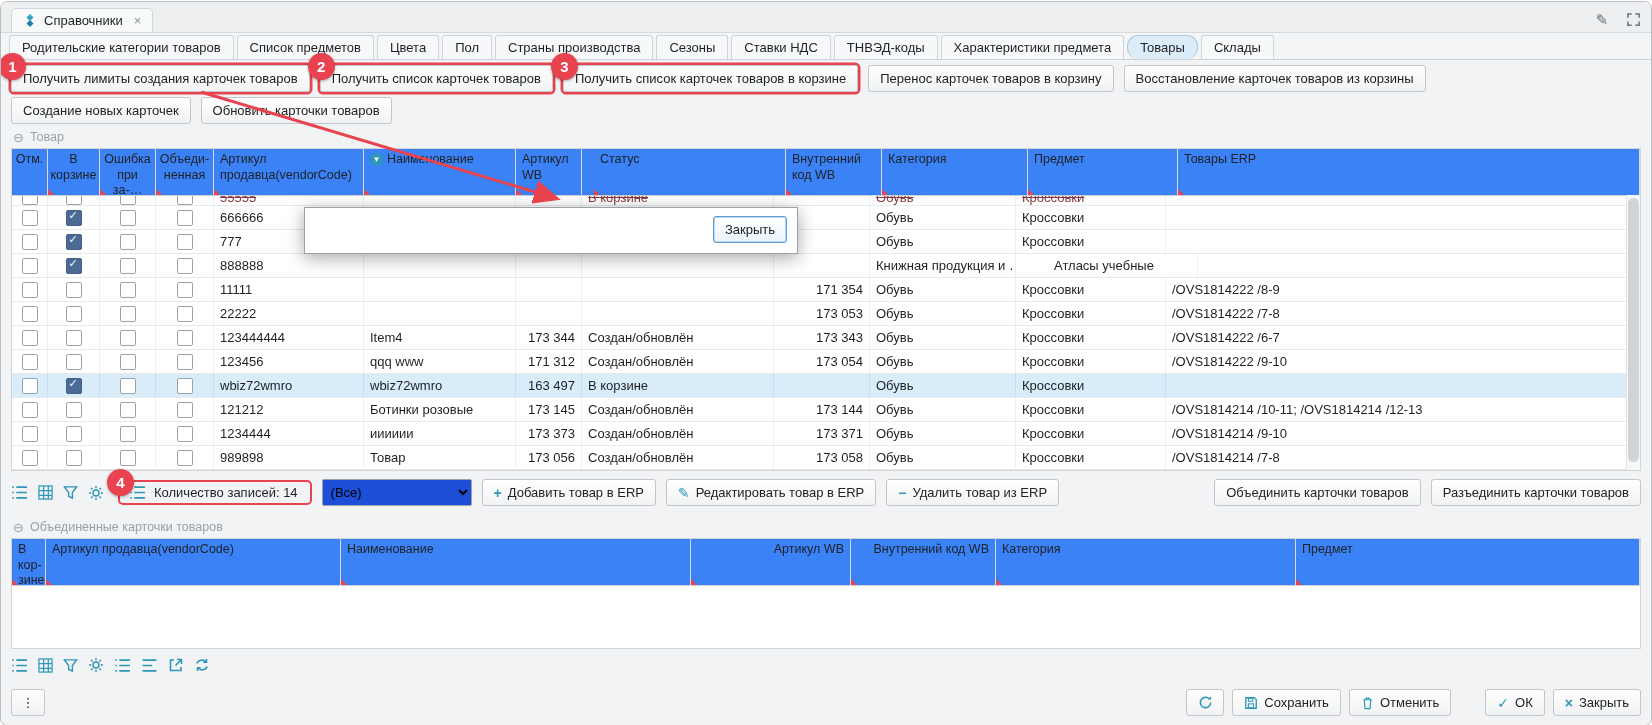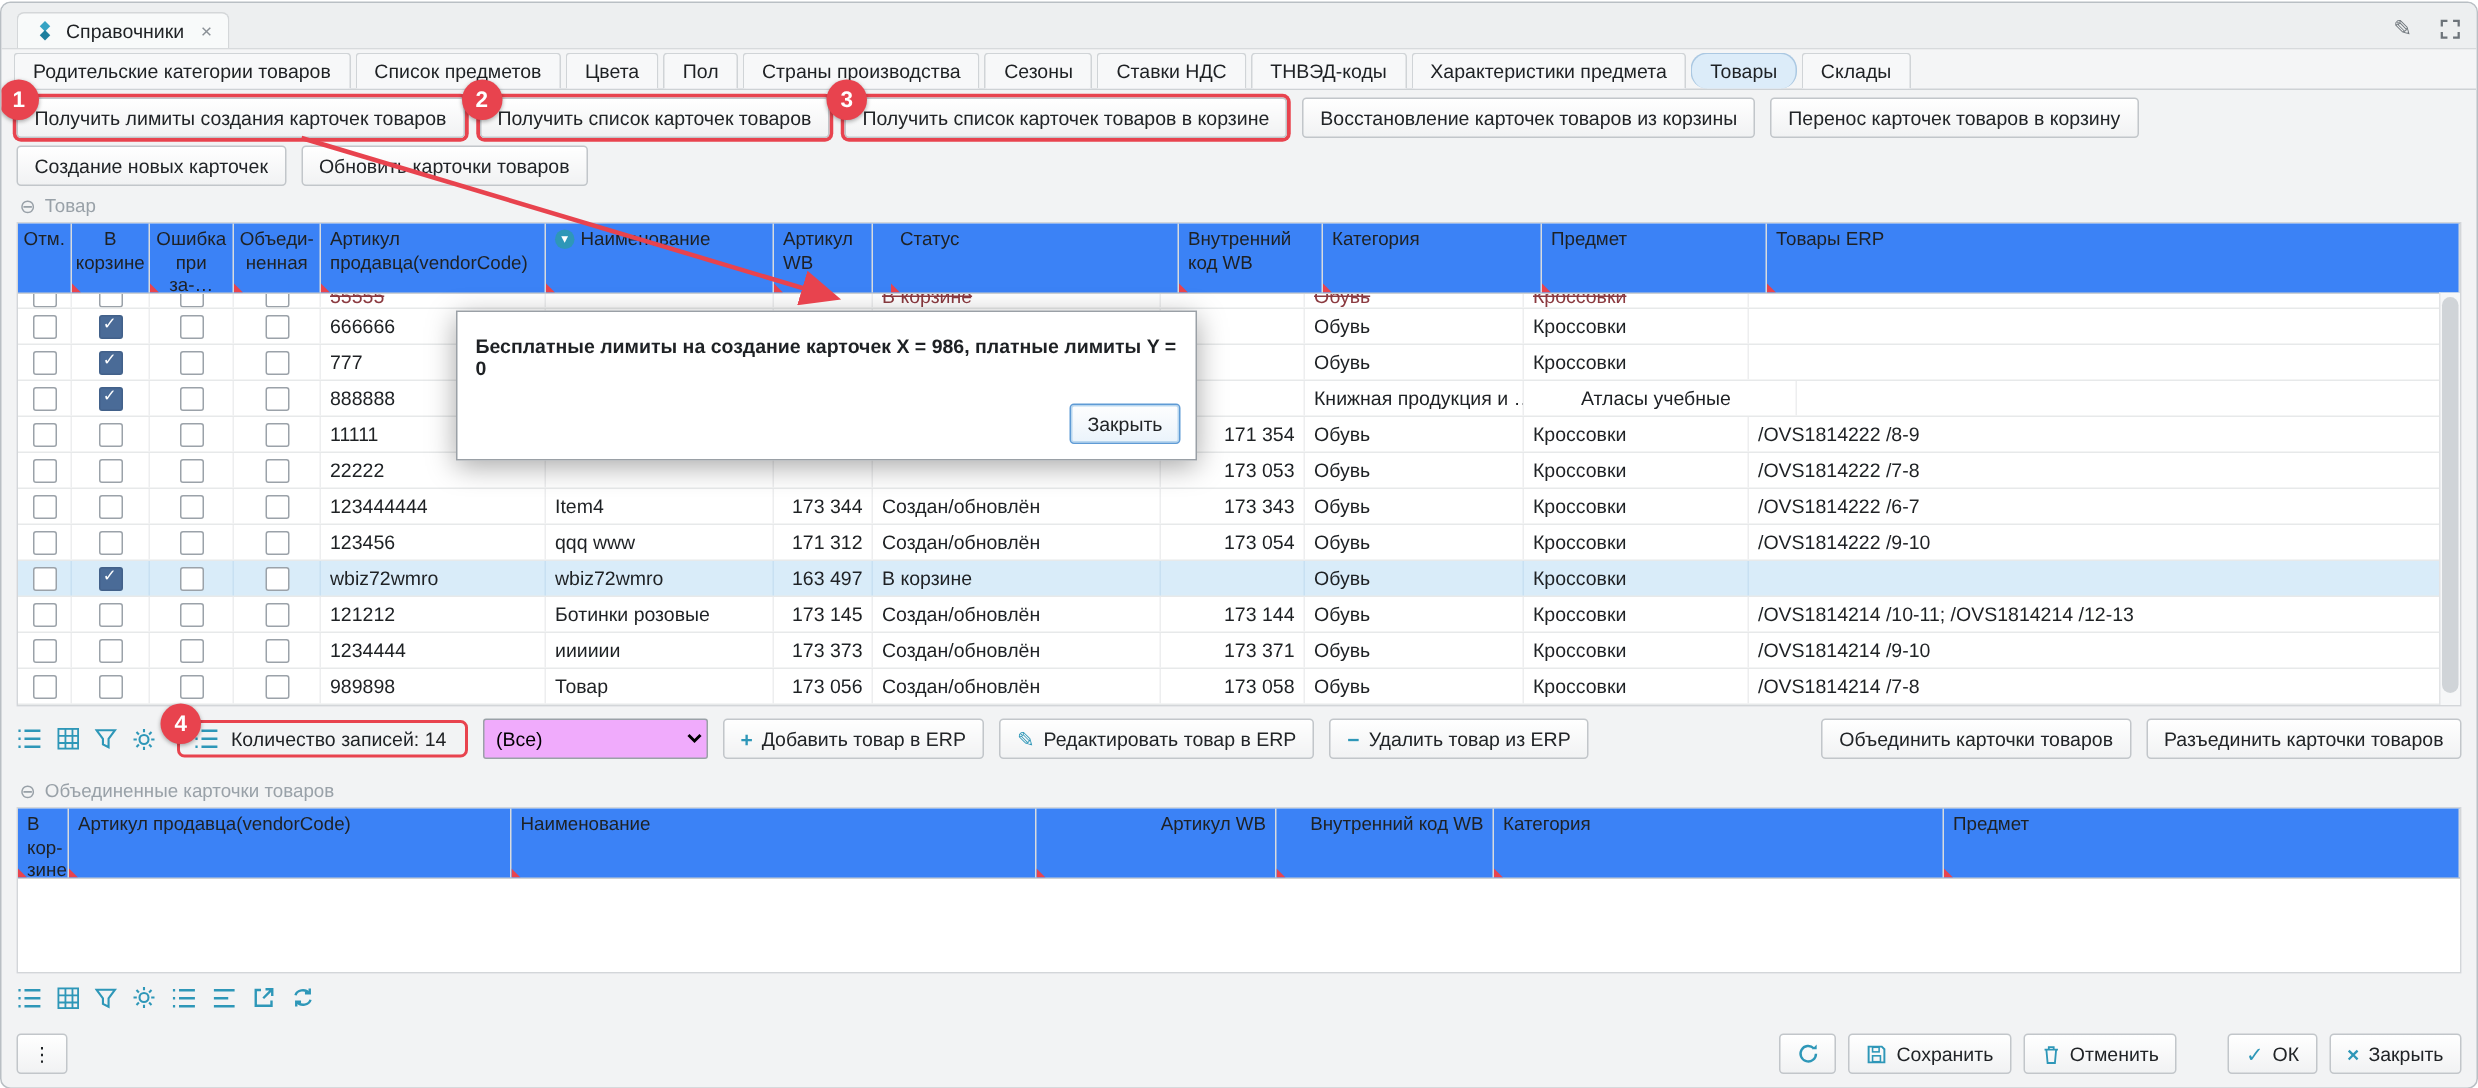--- a/index.html
+++ b/index.html
@@ -55,21 +55,21 @@
   .cb.on{background:#4a6b97;border-color:#42618a;}
   .cb.on::after{content:"✓";position:absolute;left:2px;top:-2px;color:#fff;font-size:11px;font-weight:bold;}
 
   .vscroll{position:absolute;top:46px;right:0;bottom:0;width:13px;background:#f6f7f8;border-left:1px solid #e2e4e6;}
   .vthumb{position:absolute;left:1px;right:1px;top:3px;bottom:8px;background:#d0d4d8;border-radius:6px;}
 
   
   .gtoolbar{display:flex;align-items:center;gap:10px;padding:8px 10px;}
   .tool-ic{display:inline-flex;align-items:center;}
   .count-box{position:relative;display:flex;align-items:center;gap:8px;border:2.5px solid #e8434e;border-radius:5px;padding:3px 12px 3px 9px;margin-left:4px;background:#f2f3f4;}
-  .fsel{height:27px;min-width:150px;border:1px solid #9aa1a7;border-radius:2px;background:#f0abfc;font-size:13px;font-family:inherit;padding:0 4px;}
+  .fsel{height:27px;min-width:150px;border:1px solid #9aa1a7;border-radius:2px;background:#1d4ed8;font-size:13px;font-family:inherit;padding:0 4px;}
   .push{margin-left:auto;}
 
   .merged-empty{height:62px;background:#fff;}
 
   
   .footer{display:flex;align-items:center;gap:8px;padding:8px 10px 10px;}
   .spacer{flex:1;}
   .okgap{margin-left:26px;}
   .btn.more{width:34px;justify-content:center;padding:0;}
   .btn.icon-only{width:38px;justify-content:center;padding:0;}
@@ -120,22 +120,22 @@
       <div class="tab">ТНВЭД-коды</div>
       <div class="tab">Характеристики предмета</div>
       <div class="tab active">Товары</div>
       <div class="tab">Склады</div>
     </div>
 
   <div class="toolbar">
       <button class="btn hl">Получить лимиты создания карточек товаров<span class="badge">1</span></button>
       <button class="btn hl">Получить список карточек товаров<span class="badge">2</span></button>
       <button class="btn hl">Получить список карточек товаров в корзине<span class="badge">3</span></button>
+      <button class="btn">Перенос карточек товаров в корзину</button>
       <button class="btn">Восстановление карточек товаров из корзины</button>
-      <button class="btn">Перенос карточек товаров в корзину</button>
     </div>
   <div class="toolbar">
       <button class="btn">Создание новых карточек</button>
       <button class="btn">Обновить карточки товаров</button>
     </div>
 
   <div class="section-h">
     <span class="collapse-ic">⊖</span>
     <span>Товар</span>
   </div>
@@ -642,21 +642,20 @@
       <span class="bic">✓</span>
       <span>ОК</span>
     </button>
     <button class="btn">
       <span class="bic">×</span>
       <span>Закрыть</span>
     </button>
   </div>
 
   <div class="dialog">
-    <div class="dialog-msg">Бесплатные лимиты на создание карточек X = 986, платные лимиты Y = 0</div>
     <div class="dialog-actions">
       <button class="btn dlg">Закрыть</button>
     </div>
   </div>
 
   <svg class="arrow-svg">
     <defs>
       <marker id="ah" markerWidth="9" markerHeight="8" refX="7" refY="4" orient="auto">
         <path d="M0,0 L9,4 L0,8 z" fill="#e8434e"></path>
       </marker>

